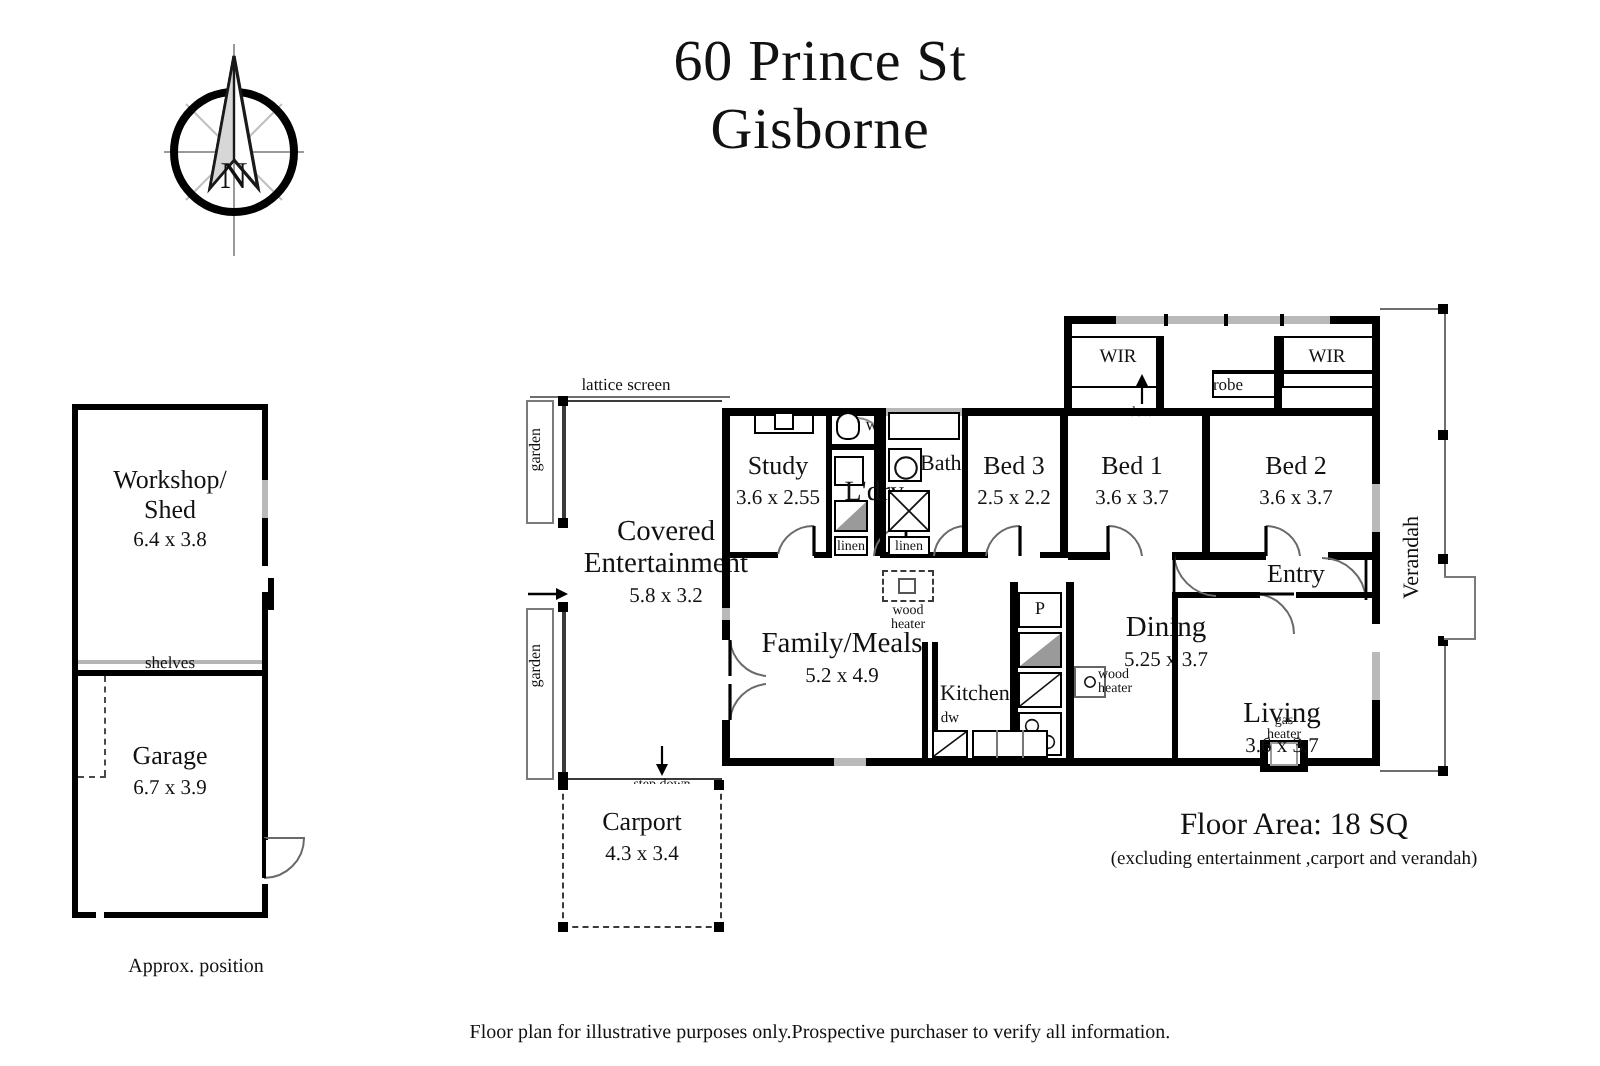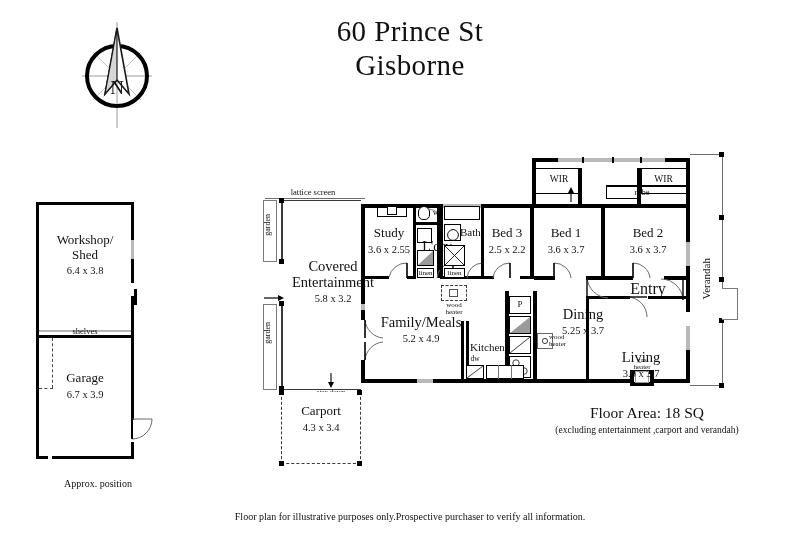--- a/index.html
+++ b/index.html
@@ -188,21 +188,21 @@
 
     <div class="box" style="left:536px;top:168px;width:46px;height:26px;border-left:none;"></div>
     <div class="md" style="left:537px;top:174px;width:44px;font-size:9.5px;">WIR</div>
     <div class="wallT" style="left:578px;top:168px;width:4px;height:40px;"></div>
 
     <div class="box" style="left:641px;top:168px;width:45px;height:26px;border-right:none;"></div>
     <div class="md" style="left:641px;top:174px;width:45px;font-size:9.5px;">WIR</div>
     <div class="wallT" style="left:637px;top:168px;width:4px;height:40px;"></div>
 
     <div class="box" style="left:606px;top:186px;width:32px;height:13px;"></div>
-    <div class="sm" style="left:620px;top:188px;width:44px;">robe</div>
+    <div class="sm" style="left:592px;top:188px;width:44px;">robe</div>
     <div class="thin" style="left:606px;top:185px;width:80px;height:2px;"></div>
 
     <div class="abs" style="left:566px;top:186px;">
       <svg width="10" height="16" viewBox="0 0 10 16">
         <line x1="5" y1="16" x2="5" y2="4" stroke="#000" stroke-width="1.1"></line>
         <polygon points="5,1 2,7 8,7" fill="#000"></polygon>
       </svg>
     </div>
     <div class="tiny" style="left:548px;top:203px;width:48px;">down</div>
 
@@ -369,21 +369,21 @@
       <span class="nm">Bed 2</span>
       <span class="dim">3.6 x 3.7</span>
     </div>
     <div class="door" style="left:632px;top:262px;">
       <svg width="24" height="18" viewBox="0 0 24 18">
         <path d="M1 1 A17 17 0 0 1 18 16" fill="none" stroke="#6a6a6a" stroke-width="1"></path>
         <line x1="1" y1="1" x2="1" y2="16" stroke="#000" stroke-width="1.6"></line>
       </svg>
     </div>
 
-    <div class="md" style="left:620px;top:280px;width:56px;font-size:16px;">Entry</div>
+    <div class="md" style="left:620px;top:280px;width:56px;font-size:13px;">Entry</div>
     <div class="door" style="left:660px;top:278px;">
       <svg width="28" height="24" viewBox="0 0 28 24">
         <path d="M1 1 A22 22 0 0 1 23 22" fill="none" stroke="#6a6a6a" stroke-width="1"></path>
         <line x1="23" y1="22" x2="23" y2="1" stroke="#000" stroke-width="1.4"></line>
       </svg>
     </div>
 
     <div class="rm big" style="left:368px;top:314px;width:106px;">
       <span class="nm">Family/Meals</span>
       <span class="dim">5.2 x 4.9</span>

